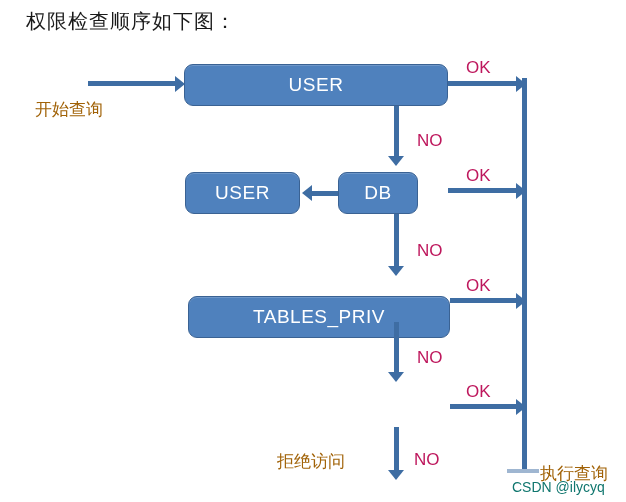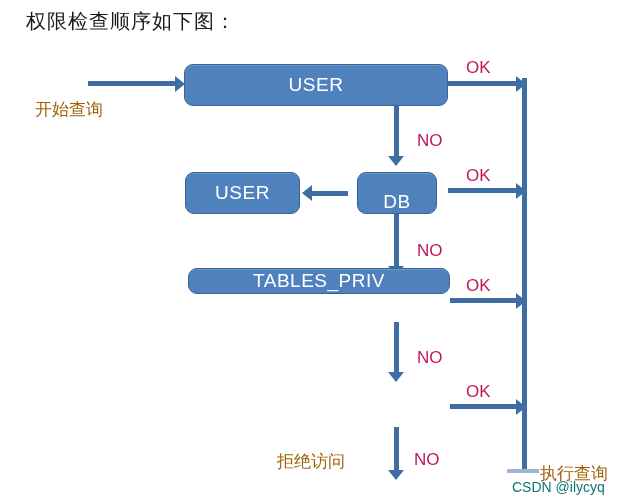--- a/index.html
+++ b/index.html
@@ -126,33 +126,33 @@
   <div class="arrow-down" style="left:388px; top:156px;"></div>
   <div class="edge-label" style="left:417px; top:131px;">NO</div>
 
   <div class="node" style="left:185px; top:172px; width:115px; height:42px;">
     <span>USER</span>
   </div>
 
   <div class="hline" style="left:312px; top:190.5px; width:36px;"></div>
   <div class="arrow-left" style="left:302px; top:185px;"></div>
 
-  <div class="node" style="left:357px; top:172px; width:80px; height:42px;align-items:flex-end;">
+  <div class="node" style="left:338px; top:172px; width:80px; height:42px;">
     <span>DB</span>
   </div>
 
   <div class="hline" style="left:448px; top:188px; width:76px;"></div>
   <div class="arrow-right" style="left:516px; top:182.5px;"></div>
   <div class="edge-label" style="left:466px; top:166px;">OK</div>
 
   <div class="vline" style="left:393.5px; top:214px; height:54px;"></div>
   <div class="arrow-down" style="left:388px; top:266px;"></div>
   <div class="edge-label" style="left:417px; top:241px;">NO</div>
 
-  <div class="node" style="left:188px; top:268px; width:262px; height:26px;">
+  <div class="node" style="left:188px; top:296px; width:262px; height:42px;">
     <span>TABLES_PRIV</span>
   </div>
 
   <div class="hline" style="left:450px; top:298px; width:74px;"></div>
   <div class="arrow-right" style="left:516px; top:292.5px;"></div>
   <div class="edge-label" style="left:466px; top:276px;">OK</div>
 
   <div class="vline" style="left:393.5px; top:322px; height:52px;"></div>
   <div class="arrow-down" style="left:388px; top:372px;"></div>
   <div class="edge-label" style="left:417px; top:348px;">NO</div>

